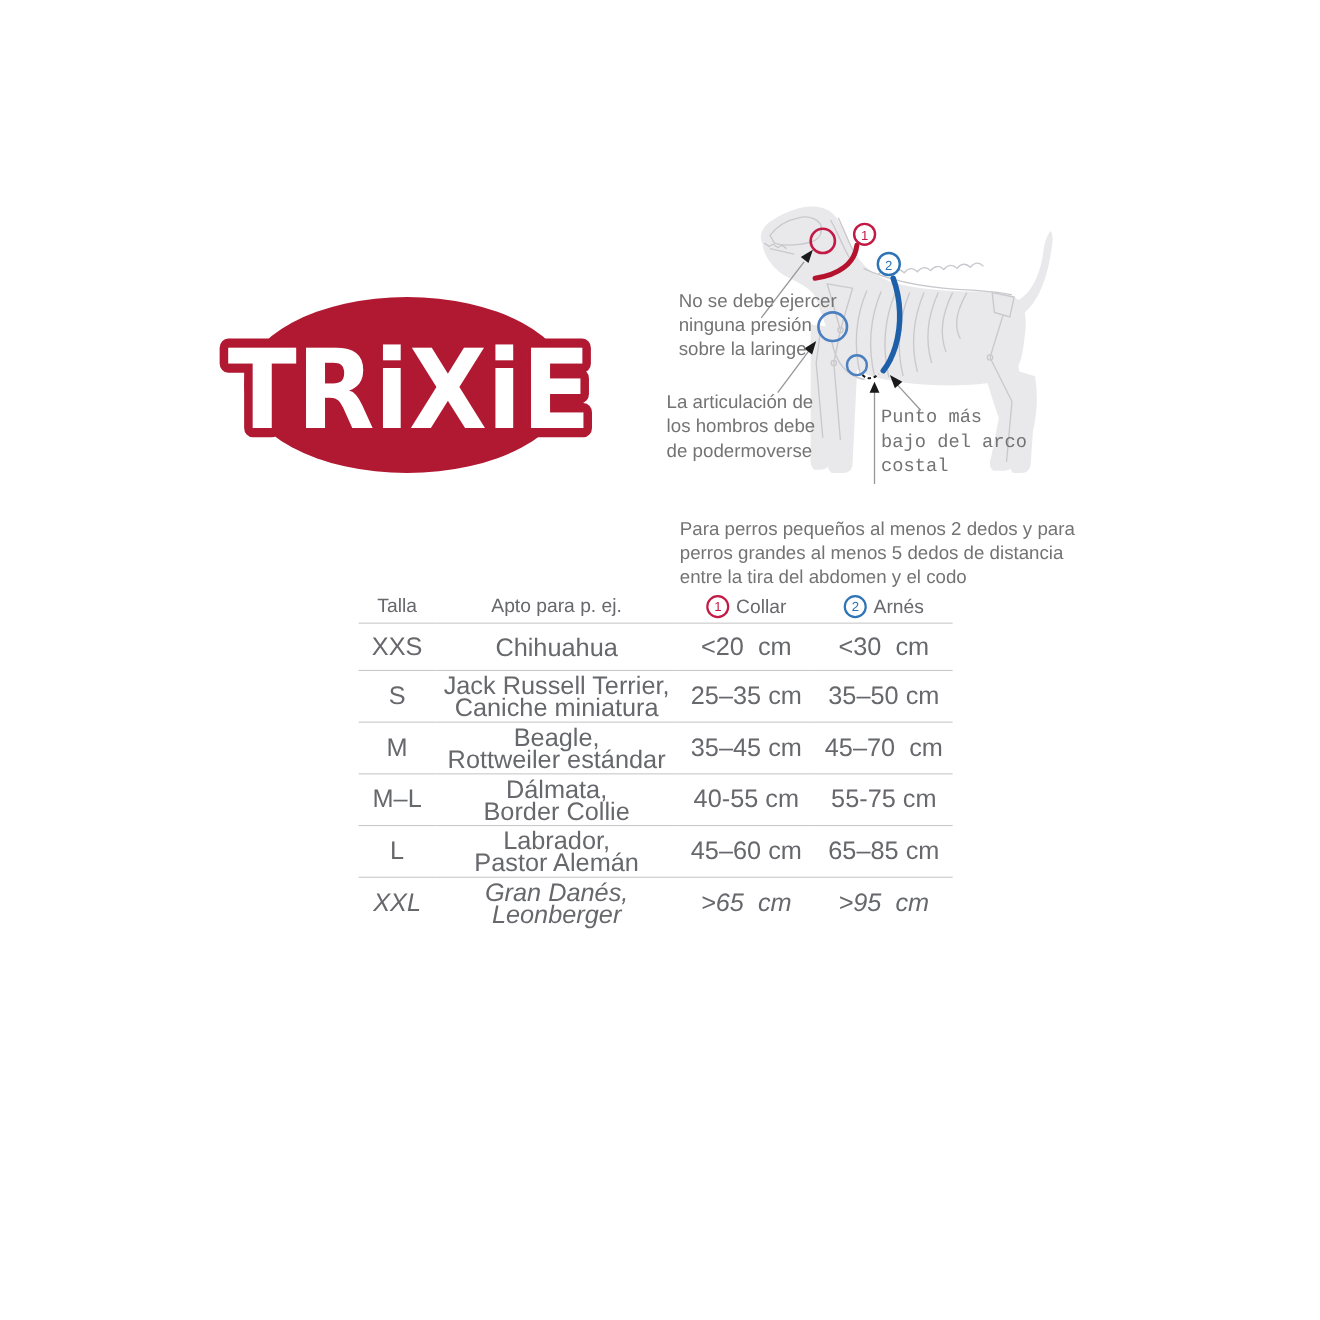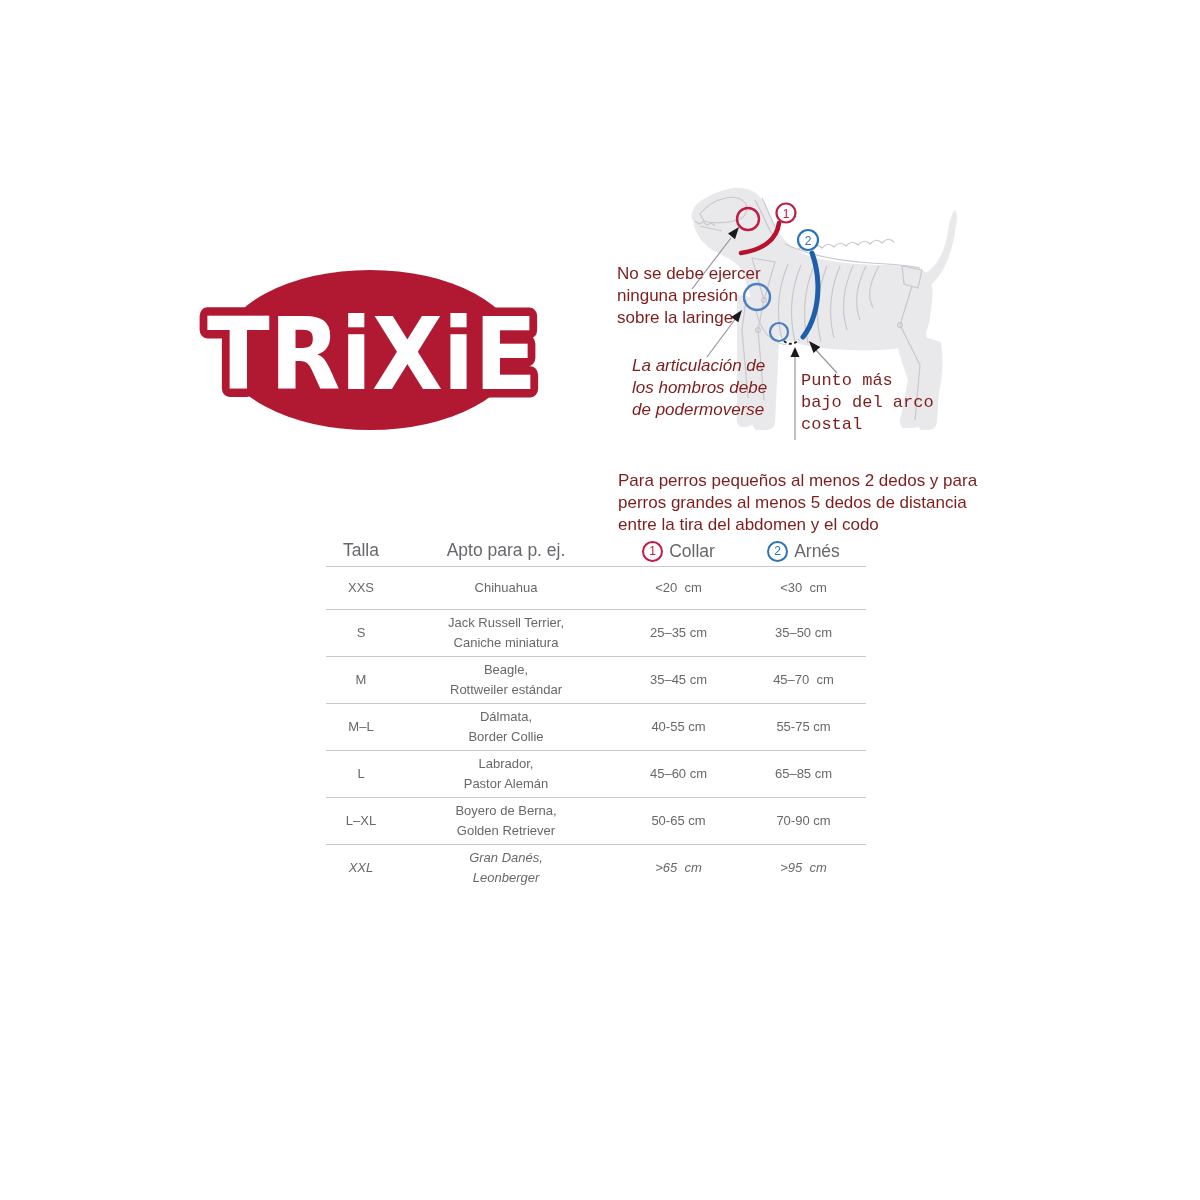--- a/index.html
+++ b/index.html
@@ -1,27 +1,27 @@
 <!DOCTYPE html>
 <html><head>
 <meta charset="utf-8">
 <style>
   html,body{margin:0;padding:0;background:#fff;}
   body{width:1200px;height:1200px;position:relative;overflow:hidden;
        font-family:"Liberation Sans","DejaVu Sans",sans-serif;}
   .abs{position:absolute;}
-  .note{color:#7f1d1d;font-size:17px;line-height:22px;white-space:pre-line;}
+  .note{color:#737373;font-size:17px;line-height:22px;white-space:pre-line;}
   
   .size-table{position:absolute;left:326px;top:535px;width:540px;border-collapse:collapse;table-layout:fixed;}
   .size-table th,.size-table td{font-weight:400;color:#67686c;text-align:center;vertical-align:middle;padding:0;}
   .size-table thead tr{height:31px;}
   .size-table thead th{font-size:17.5px;border-bottom:1px solid #c9c9cb;}
   .size-table tbody tr{height:47px;}
   .size-table tbody tr:first-child{height:43px;}
-  .size-table tbody td{font-size:13px;border-bottom:1px solid #c9c9cb;}
+  .size-table tbody td{font-size:23px;border-bottom:1px solid #c9c9cb;}
   .size-table tbody tr:last-child td{border-bottom:none;font-style:italic;}
   td.breeds{white-space:pre-line;line-height:20px;text-align:center;}
   td.num{white-space:pre;}
   .hdr-flex{display:inline-flex;align-items:center;gap:6px;}
   .badge{width:17px;height:17px;border-radius:50%;border:2px solid;display:inline-flex;
          align-items:center;justify-content:center;font-size:12px;line-height:1;}
   .badge.red{border-color:#c21a44;color:#c21a44;}
   .badge.blue{border-color:#2d73b5;color:#2d73b5;}
 </style>
 </head>
@@ -95,21 +95,21 @@
     <polygon points="739,227 735,239.2 728,233.6"></polygon>
     <polygon points="742,310 738.3,322.3 731.1,316.9"></polygon>
     <polygon points="795,347 790.5,357 799.5,357"></polygon>
     <polygon points="809,341 820.3,347.1 813.5,353"></polygon>
   </g>
 </svg>
 
 <div class="abs note" style="left:617px;top:263px;">No se debe ejercer
 ninguna presión
 sobre la laringe</div>
-<div class="abs note" style="left:632px;top:355px;font-style:italic;">La articulación de
+<div class="abs note" style="left:606px;top:355px;">La articulación de
 los hombros debe
 de podermoverse</div>
 <div class="abs note" style="left:801px;top:370px;font-family:Liberation Mono, monospace;">Punto más
 bajo del arco
 costal</div>
 <div class="abs note" style="left:618px;top:445px;margin-top:25px;">Para perros pequeños al menos 2 dedos y para
 perros grandes al menos 5 dedos de distancia
 entre la tira del abdomen y el codo</div>
 
 <table class="size-table">
@@ -176,27 +176,20 @@
   </tr>
 
   <tr>
     <td class="size">L</td>
     <td class="breeds">Labrador,
 Pastor Alemán</td>
     <td class="num">45–60 cm</td>
     <td class="num">65–85 cm</td>
   </tr>
 
-  <tr>
-    <td class="size">L–XL</td>
-    <td class="breeds">Boyero de Berna,
-Golden Retriever</td>
-    <td class="num">50-65 cm</td>
-    <td class="num">70-90 cm</td>
-  </tr>
 
 
   <tr>
     <td class="size">XXL</td>
     <td class="breeds">Gran Danés,
 Leonberger</td>
     <td class="num">&gt;65  cm</td>
     <td class="num">&gt;95  cm</td>
   </tr>
 </tbody>

